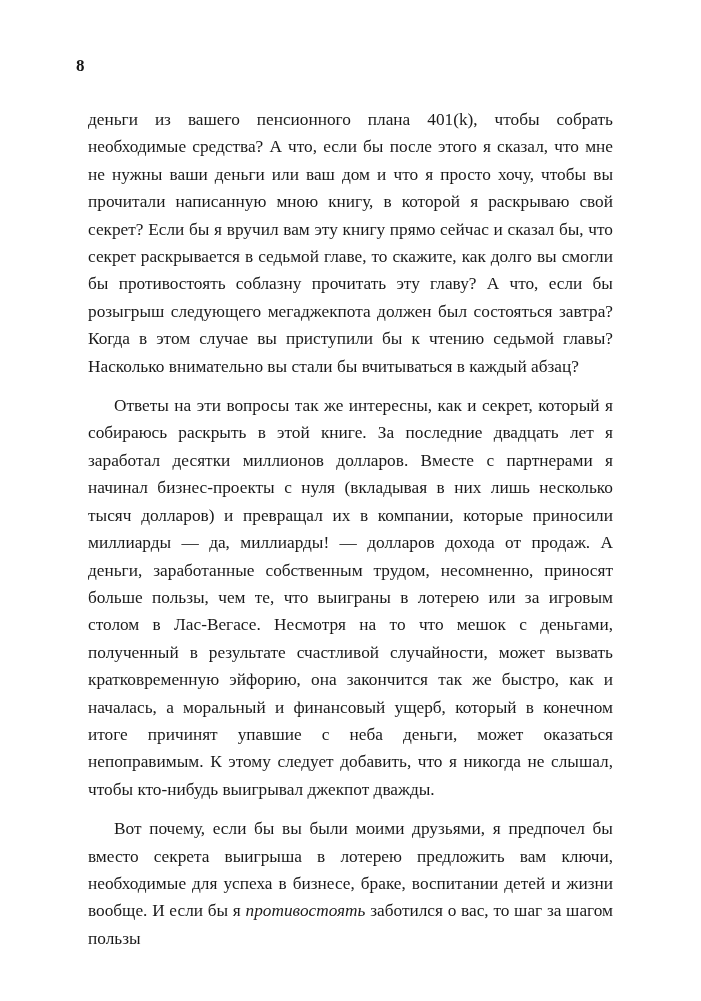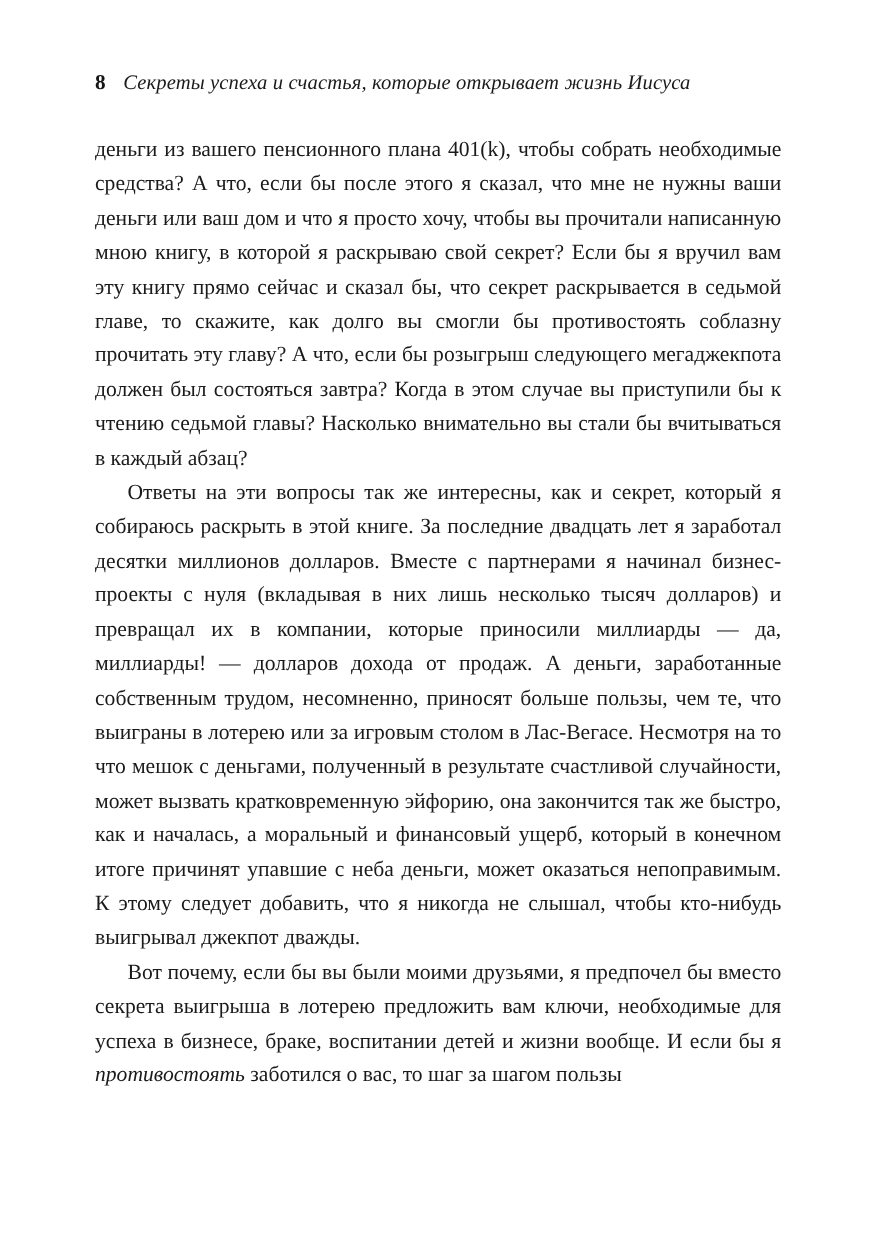--- a/index.html
+++ b/index.html
@@ -42,38 +42,37 @@
   }
   .body-text {
     font-size: 17.3px;
     line-height: 27.4px;
     text-align: justify;
     text-justify: inter-word;
     hyphens: manual;
     color: #1a1a1a;
   }
   .body-text p {
-    margin: 0;
+    margin: 12px;
     text-indent: 26px;
   }
   .body-text p.no-indent {
     text-indent: 0;
   }
   .body-text em {
     font-style: italic;
   }
 </style>
 </head>
 <body>
 
 <div class="page">
 
   <div class="running-head">
     <span class="folio">8</span>
-    <span class="head-title">Секреты успеха и счастья, которые открывает жизнь Иисуса</span>
   </div>
 
   <div class="body-text">
     <p class="no-indent">деньги из вашего пенсионного плана 401(k), чтобы собрать необходимые средства? А что, если бы после этого я сказал, что мне не нужны ваши деньги или ваш дом и что я просто хочу, чтобы вы прочитали написанную мною книгу, в которой я раскрываю свой секрет? Если бы я вручил вам эту книгу прямо сейчас и сказал бы, что секрет раскрывается в седьмой главе, то скажите, как долго вы смогли бы противостоять соблазну прочитать эту главу? А что, если бы розыгрыш следующего мегаджекпота должен был состояться завтра? Когда в этом случае вы приступили бы к чтению седьмой главы? Насколько внимательно вы стали бы вчитываться в каждый абзац?</p>
     <p>Ответы на эти вопросы так же интересны, как и секрет, который я собираюсь раскрыть в этой книге. За последние двадцать лет я заработал десятки миллионов долларов. Вместе с партнерами я начинал бизнес-проекты с нуля (вкладывая в них лишь несколько тысяч долларов) и превращал их в компании, которые приносили миллиарды — да, миллиарды! — долларов дохода от продаж. А деньги, заработанные собственным трудом, несомненно, приносят больше пользы, чем те, что выиграны в лотерею или за игровым столом в Лас-Вегасе. Несмотря на то что мешок с деньгами, полученный в результате счастливой случайности, может вызвать кратковременную эйфорию, она закончится так же быстро, как и началась, а моральный и финансовый ущерб, который в конечном итоге причинят упавшие с неба деньги, может оказаться непоправимым. К этому следует добавить, что я никогда не слышал, чтобы кто-нибудь выигрывал джекпот дважды.</p>
     <p><span>Вот почему, если бы вы были моими друзьями, я предпочел бы вместо секрета выигрыша в лотерею предложить вам ключи, необходимые для успеха в бизнесе, браке, воспитании детей и жизни вообще. И если бы я </span><em>противостоять</em><span> заботился о вас, то шаг за шагом пользы</span></p>
   </div>
 
 </div>
 

